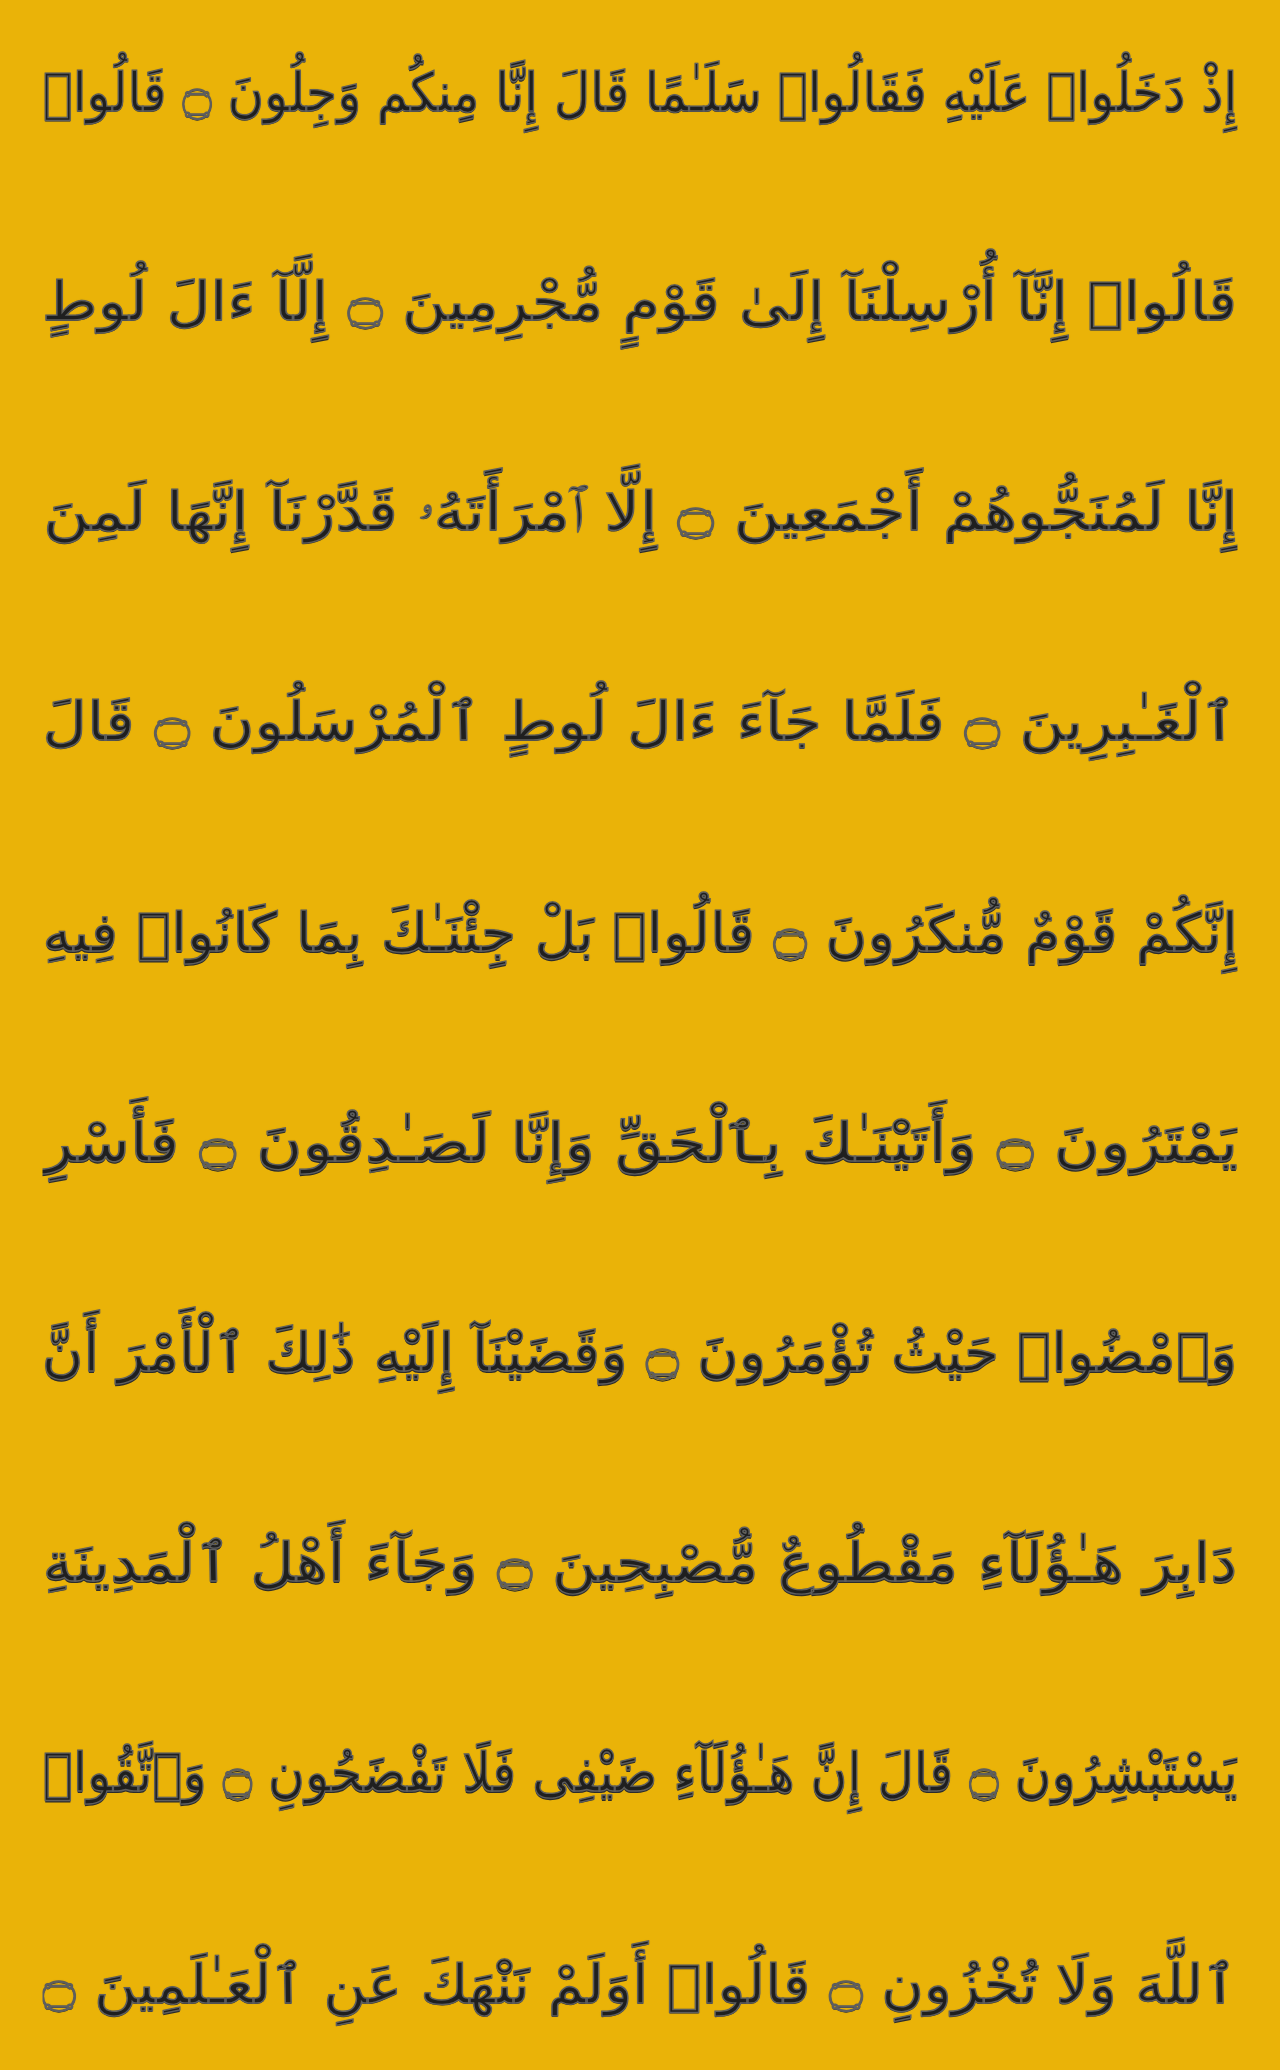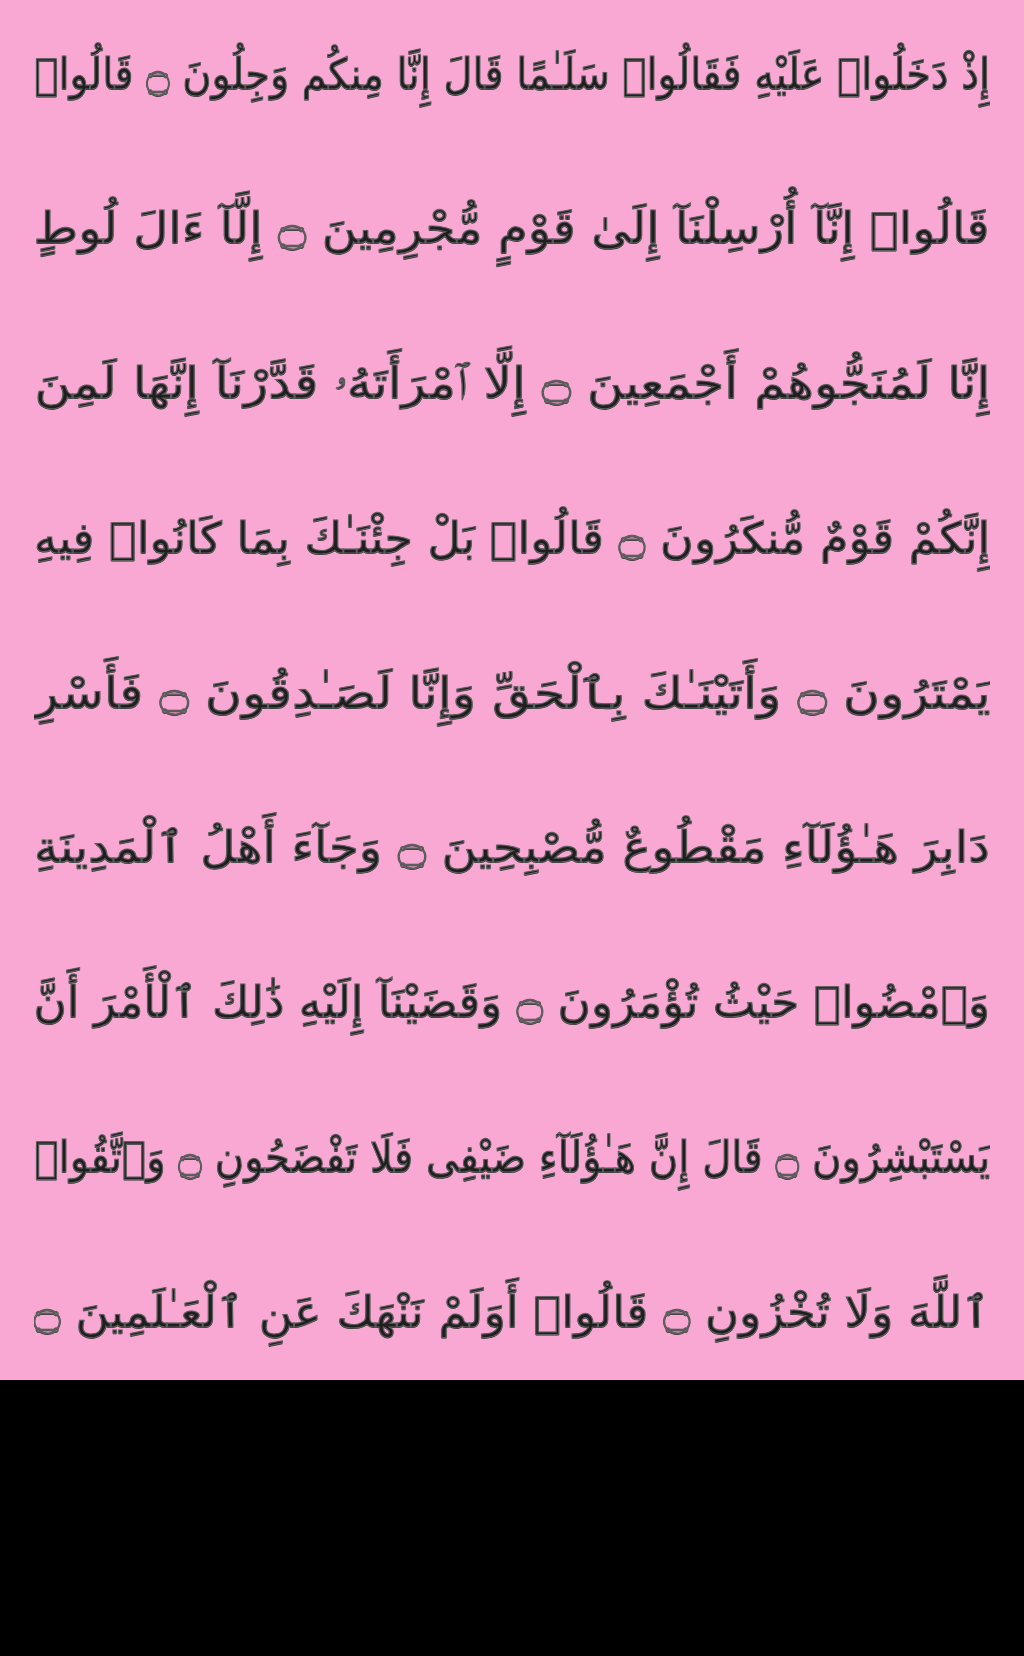--- a/index.html
+++ b/index.html
@@ -9,22 +9,22 @@
   }
   body {
     width: 1024px;
     height: 1656px;
     overflow: hidden;
     font-family: "DejaVu Sans", sans-serif;
   }
   .page {
     position: relative;
     width: 1024px;
-    height: 1380px;
-    background: #f9a8d4;
+    height: 1656px;
+    background: #eab308;
     box-sizing: border-box;
     padding: 26px 34px 20px 34px;
     display: flex;
     flex-direction: column;
     justify-content: space-between;
   }
   .line {
     direction: rtl;
     unicode-bidi: bidi-override;
     text-align: center;
@@ -79,36 +79,39 @@
 
 
   <div class="line">
     <span class="line-inner t6" style="transform: scaleX(1.12338);">قَالُوا۟ إِنَّآ أُرْسِلْنَآ إِلَىٰ قَوْمٍ مُّجْرِمِينَ ۝ إِلَّآ ءَالَ لُوطٍ</span>
   </div>
 
   <div class="line">
     <span class="line-inner t7" style="transform: scaleX(1.16443);">إِنَّا لَمُنَجُّوهُمْ أَجْمَعِينَ ۝ إِلَّا ٱمْرَأَتَهُۥ قَدَّرْنَآ إِنَّهَا لَمِنَ</span>
   </div>
 
+  <div class="line">
+    <span class="line-inner t8" style="transform: scaleX(1.1381);">ٱلْغَـٰبِرِينَ ۝ فَلَمَّا جَآءَ ءَالَ لُوطٍ ٱلْمُرْسَلُونَ ۝ قَالَ</span>
+  </div>
 
   <div class="line">
     <span class="line-inner t9" style="transform: scaleX(1.06935);">إِنَّكُمْ قَوْمٌ مُّنكَرُونَ ۝ قَالُوا۟ بَلْ جِئْنَـٰكَ بِمَا كَانُوا۟ فِيهِ</span>
   </div>
 
   <div class="line">
     <span class="line-inner t10" style="transform: scaleX(1.17157);">يَمْتَرُونَ ۝ وَأَتَيْنَـٰكَ بِٱلْحَقِّ وَإِنَّا لَصَـٰدِقُونَ ۝ فَأَسْرِ</span>
   </div>
 
 
   <div class="line">
-    <span class="line-inner t13" style="transform: scaleX(1.12736);">دَابِرَ هَـٰؤُلَآءِ مَقْطُوعٌ مُّصْبِحِينَ ۝ وَجَآءَ أَهْلُ ٱلْمَدِينَةِ</span>
+    <span class="line-inner t12" style="transform: scaleX(1.05635);">وَٱمْضُوا۟ حَيْثُ تُؤْمَرُونَ ۝ وَقَضَيْنَآ إِلَيْهِ ذَٰلِكَ ٱلْأَمْرَ أَنَّ</span>
   </div>
 
   <div class="line">
-    <span class="line-inner t12" style="transform: scaleX(1.05635);">وَٱمْضُوا۟ حَيْثُ تُؤْمَرُونَ ۝ وَقَضَيْنَآ إِلَيْهِ ذَٰلِكَ ٱلْأَمْرَ أَنَّ</span>
+    <span class="line-inner t13" style="transform: scaleX(1.12736);">دَابِرَ هَـٰؤُلَآءِ مَقْطُوعٌ مُّصْبِحِينَ ۝ وَجَآءَ أَهْلُ ٱلْمَدِينَةِ</span>
   </div>
 
   <div class="line">
     <span class="line-inner t14" style="transform: scaleX(0.934506);">يَسْتَبْشِرُونَ ۝ قَالَ إِنَّ هَـٰؤُلَآءِ ضَيْفِى فَلَا تَفْضَحُونِ ۝ وَٱتَّقُوا۟</span>
   </div>
 
   <div class="line">
     <span class="line-inner t15" style="transform: scaleX(1.07779);">ٱللَّهَ وَلَا تُخْزُونِ ۝ قَالُوا۟ أَوَلَمْ نَنْهَكَ عَنِ ٱلْعَـٰلَمِينَ ۝</span>
   </div>
 

